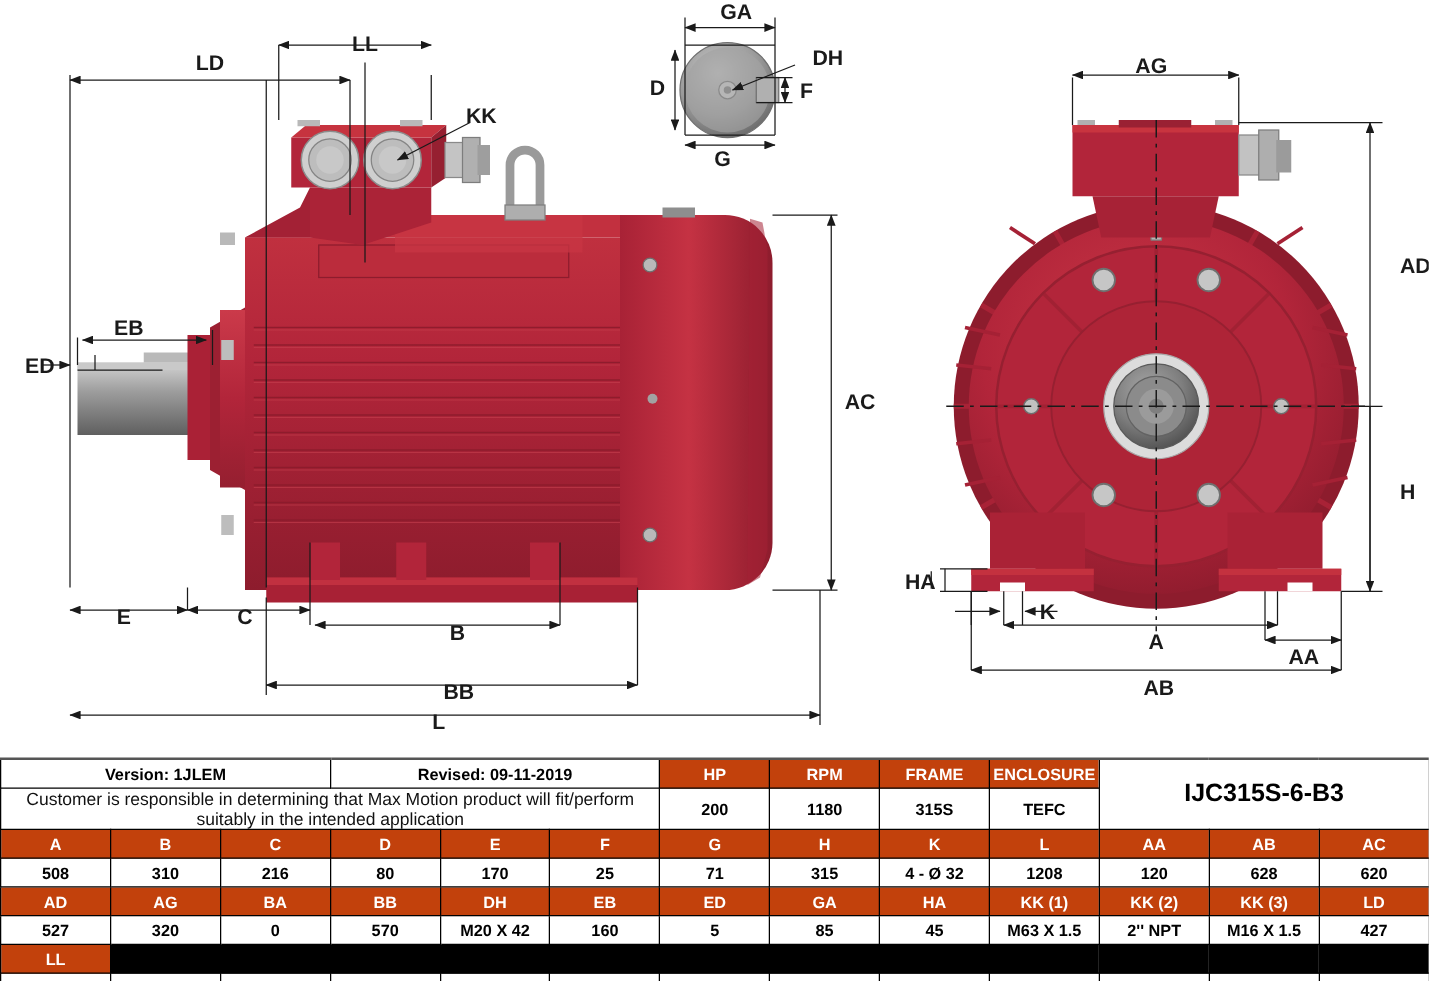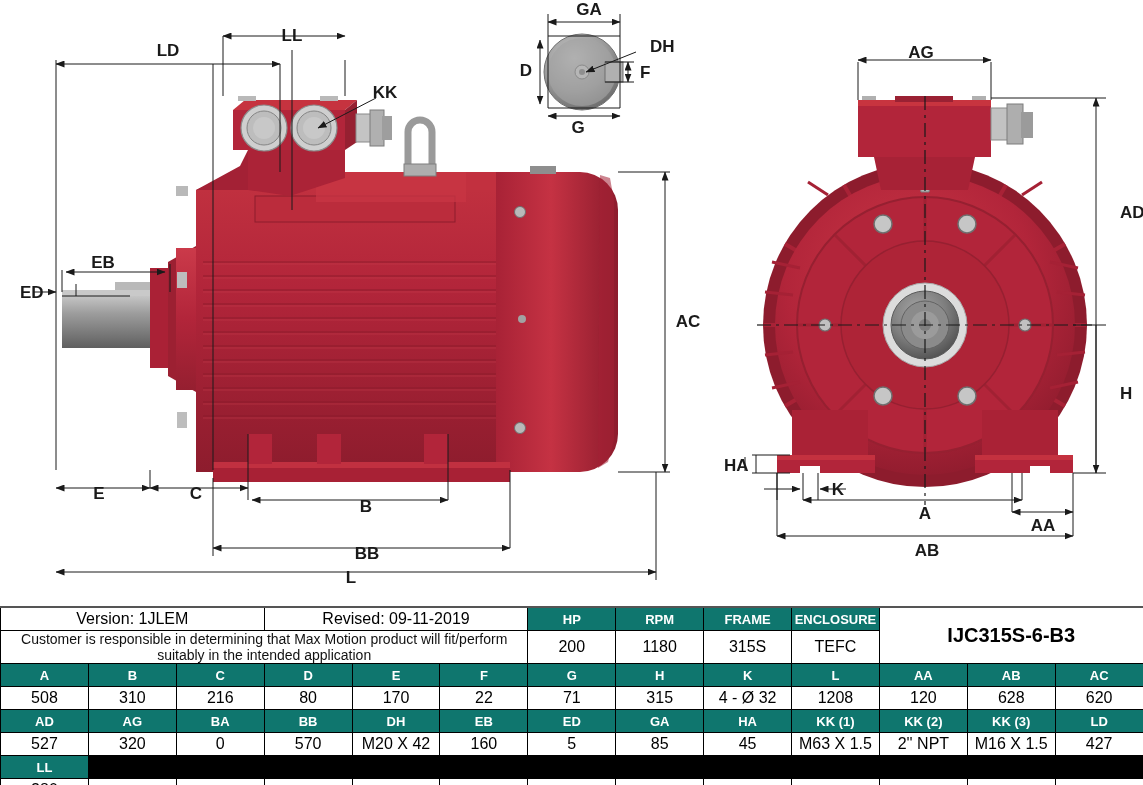--- a/index.html
+++ b/index.html
@@ -5,24 +5,24 @@
   html,body{margin:0;padding:0;background:#ffffff;}
   body{width:1143px;height:785px;font-family:"Liberation Sans",sans-serif;color:#000;overflow:hidden;position:relative;}
 
   #drawing{position:absolute;left:0;top:0;width:1143px;height:604px;}
   #drawing svg{display:block;}
 
   
   #spec-table{position:absolute;left:0;top:606px;width:1143px;border-collapse:collapse;table-layout:fixed;}
   #spec-table td{border:1px solid #000;text-align:center;vertical-align:middle;padding:0;height:22px;
                  font-size:13.5px;background:#fff;color:#000;}
-  #spec-table td.hdr{background:#0f766e;color:#fff;font-weight:bold;font-size:13px;}
+  #spec-table td.hdr{background:#c2410c;color:#fff;font-weight:bold;font-size:13px;}
   #spec-table td.big{font-weight:bold;font-size:20px;}
   #spec-table td.tiny{font-size:14px;color:#111;font-weight:normal;}
-  #spec-table td.val{font-size:16px;}
+  #spec-table td.val{font-size:13px;font-weight:bold;}
   #spec-table td.blank{background:#fff;border:1px solid #000;}
   #spec-table td.blankdark{background:#000;border:1px solid #000;}
   #spec-table tr.topborder td{border-top:2px solid #555;}
   col.c{width:87.9px;}
 </style>
 </head>
 <body>
 
 <div id="drawing">
 <svg width="1143" height="604" viewBox="0 0 1143 604" xmlns="http://www.w3.org/2000/svg">
@@ -432,21 +432,21 @@
       <td class="hdr">AA</td>
       <td class="hdr">AB</td>
       <td class="hdr">AC</td>
     </tr>
     <tr>
       <td class="val">508</td>
       <td class="val">310</td>
       <td class="val">216</td>
       <td class="val">80</td>
       <td class="val">170</td>
-      <td class="val">22</td>
+      <td class="val">25</td>
       <td class="val">71</td>
       <td class="val">315</td>
       <td class="val">4 - Ø 32</td>
       <td class="val">1208</td>
       <td class="val">120</td>
       <td class="val">628</td>
       <td class="val">620</td>
     </tr>
 
     <tr>

